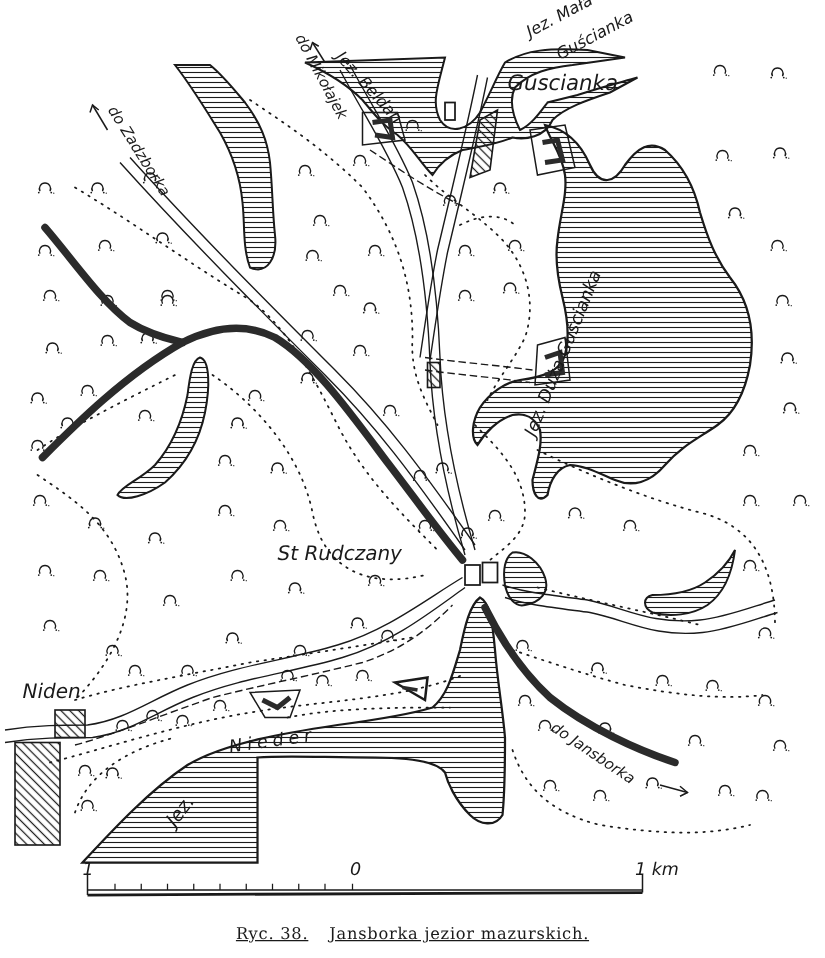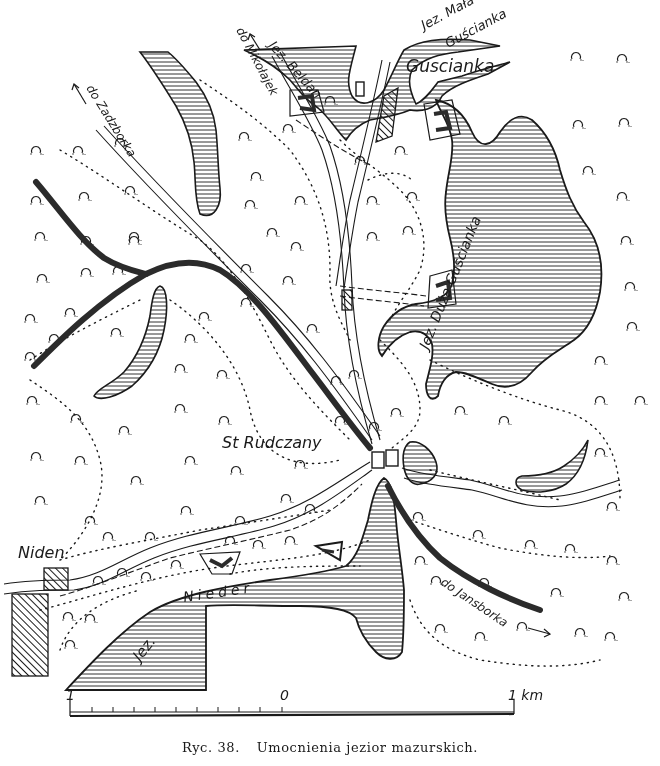--- a/index.html
+++ b/index.html
@@ -1,21 +1,21 @@
 <!DOCTYPE html>
 <html><head>
 <meta charset="utf-8">
 <style>
   html, body { margin: 0; padding: 0; background: #ffffff; }
   body { width: 660px; height: 766px; position: relative; overflow: hidden; font-family: "DejaVu Sans", sans-serif; }
   #map { position: absolute; left: 0; top: 0; width: 660px; height: 766px; }
   .lbl { font-family: "DejaVu Sans", sans-serif; fill: #1a1a1a; font-style: italic; }
   .caption { position: absolute; left: 0; width: 660px; top: 740px; text-align: center;
              font-family: "DejaVu Serif", serif; font-size: 13px; color: #1a1a1a; letter-spacing: 0.6px; }
-  .caption span { margin: 0 6px; }
+  .caption span { margin: 0 6px; text-decoration: underline; }
 </style>
 </head>
 <body>
 
 <svg id="map" viewBox="0 0 660 766" xmlns="http://www.w3.org/2000/svg">
   <defs>
     <pattern id="hatchH" width="6" height="4" patternUnits="userSpaceOnUse">
       <line x1="0" y1="2" x2="6" y2="2" stroke="#1a1a1a" stroke-width="0.9"></line>
     </pattern>
     <pattern id="hatchD" width="5" height="5" patternUnits="userSpaceOnUse" patternTransform="rotate(45)">
@@ -307,14 +307,14 @@
       <line x1="282" y1="707" x2="282" y2="712"></line>
     </g>
     <text class="lbl" x="66" y="700" font-size="14">1</text>
     <text class="lbl" x="280" y="700" font-size="14">0</text>
     <text class="lbl" x="508" y="700" font-size="14">1 km</text>
   </g>
 </svg>
 
 <div class="caption">
   <span>Ryc. 38.</span>
-  <span>Umocnienia jezior mazurskich.</span>
+  <span>Jansborka jezior mazurskich.</span>
 </div>
 
 </body></html>

